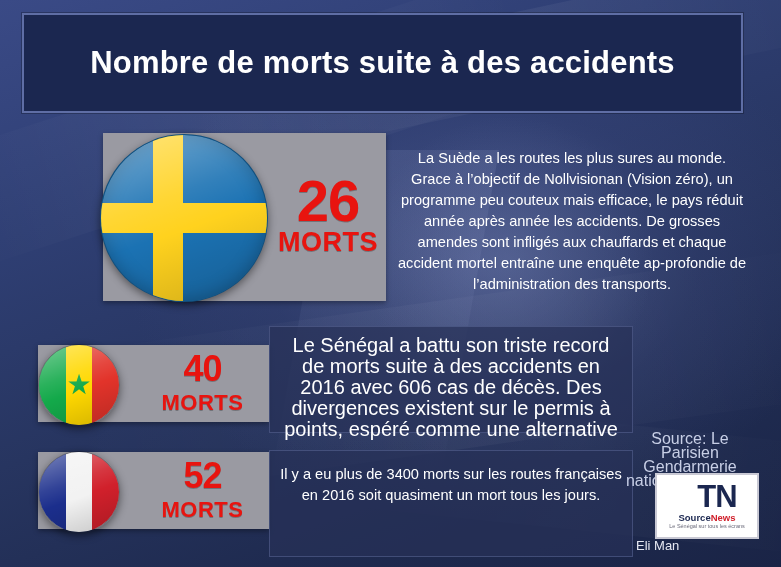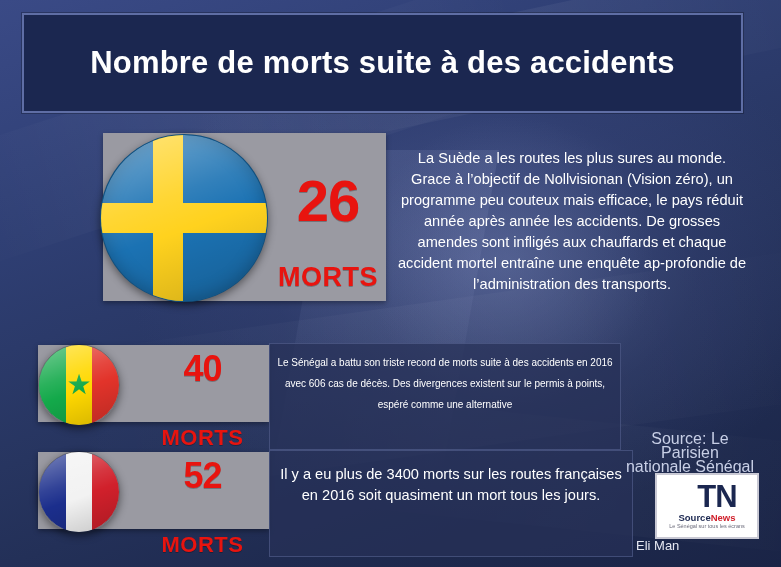--- a/index.html
+++ b/index.html
@@ -155,32 +155,31 @@
     display: block;
     font-size: 58px;
     line-height: 52px;
     letter-spacing: -1px;
   }
   .drip .word {
     display: block;
     font-size: 27px;
     line-height: 30px;
     letter-spacing: .5px;
-    margin-top: 35px;
   }
   .drip.small .num { font-size: 36px; line-height: 42px; }
   .drip.small .word { font-size: 22px; line-height: 25px; }
 
   .d1 { left: 268px; top: 175px; width: 120px; }
   .d2 { left: 140px; top: 348px; width: 125px; }
   .d3 { left: 140px; top: 455px; width: 125px; }
 
   
   .p-sweden { left: 390px; top: 140px; width: 352px; padding: 8px 6px 10px; font-size: 14.6px; background: transparent; border: none; }
-  .p-senegal { left: 269px; top: 343px; width: 342px; height: 89px; padding: 8px 4px; font-size: 10px; }
+  .p-senegal { left: 269px; top: 326px; width: 342px; height: 89px; padding: 8px 10px; font-size: 20px; }
   .p-france { left: 269px; top: 450px; width: 342px; height: 79px; padding: 13px 10px; font-size: 14.6px; }
 
   
   .source {
     position: absolute;
     right: 26px;
     top: 432px;
     width: 130px;
     text-align: center;
     color: #c8cfe6;
@@ -281,20 +280,21 @@
     <div class="gloss"></div>
   </div>
   <div class="drip d3 small">
     <span class="num">52</span>
     <span class="word">MORTS</span>
   </div>
   <div class="panel p-france">Il y a eu plus de 3400 morts sur les routes françaises en 2016 soit quasiment un mort tous les jours.</div>
 
   <div class="source">
     <div>Source: Le Parisien</div>
+    <div>Gendarmerie</div>
     <div>nationale Sénégal</div>
   </div>
 
   <div class="logo">
     <div class="tn">TN</div>
     <div class="brand">
       <span>Source</span><span class="red">News</span>
     </div>
     <div class="tag">Le Sénégal sur tous les écrans</div>
   </div>

